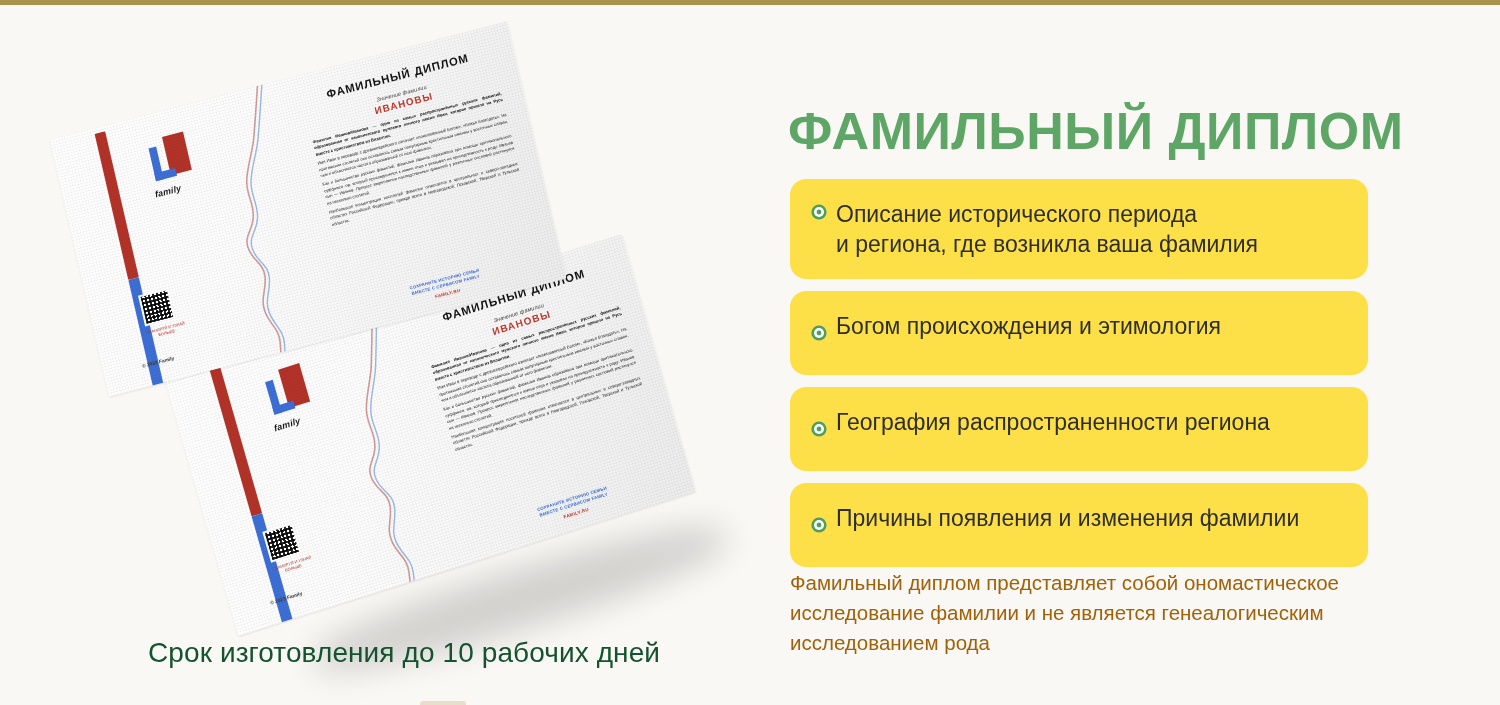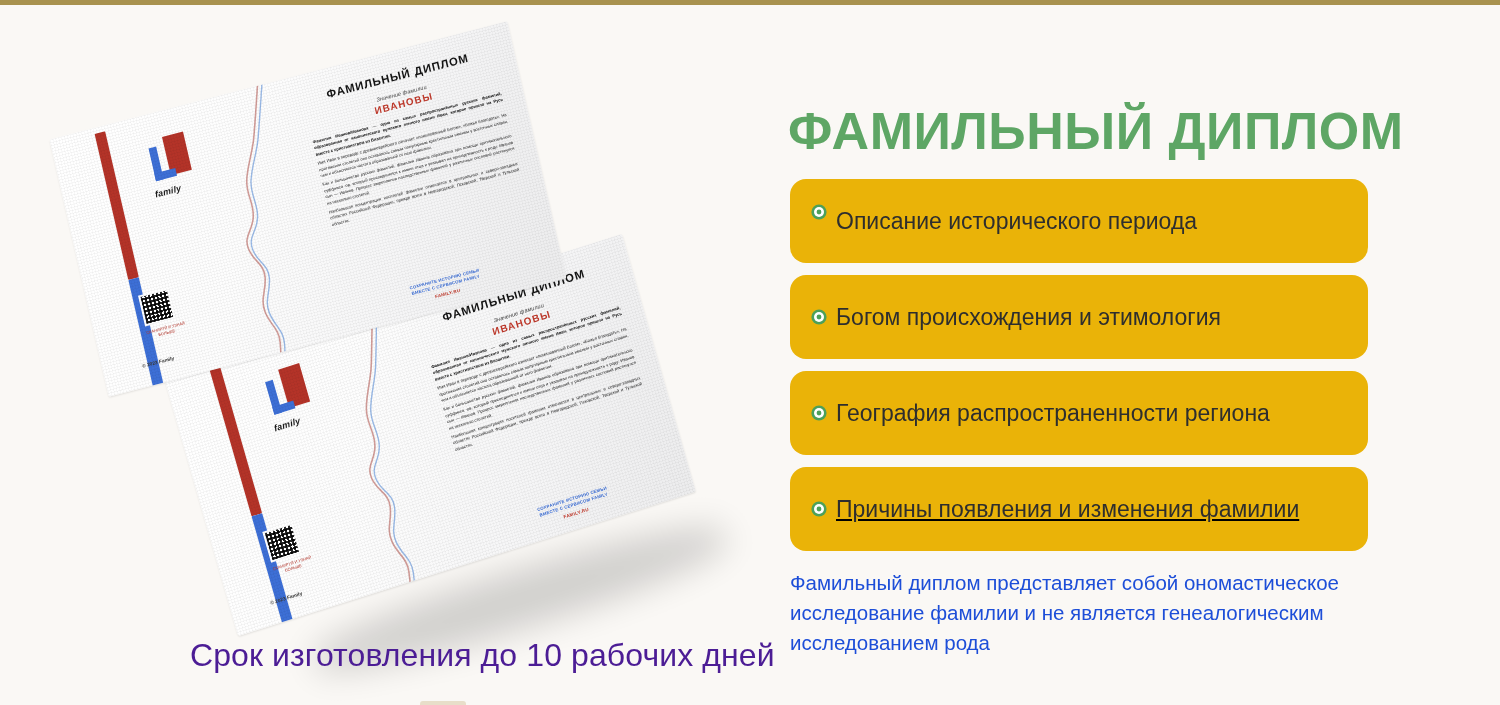--- a/index.html
+++ b/index.html
@@ -244,25 +244,24 @@
     font-weight: 700;
     color: #c0392b;
     letter-spacing: .3px;
   }
 
   
   #lead-time {
     position: absolute;
     left: 148px;
     top: 632px;
-    font-size: 32px;
-    color: #4c1d95;
+    font-size: 28px;
+    color: #14532d;
     letter-spacing: .1px;
     white-space: nowrap;
-    margin-left: 42px;
   }
 
   
   #content-pane {
     position: absolute;
     left: 760px; top: 0;
     width: 740px;
     height: 700px;
   }
 
@@ -279,29 +278,28 @@
 
   #feature-list {
     position: absolute;
     left: 30px;
     top: 174px;
     width: 578px;
   }
 
   .feature-card {
     position: relative;
-    background: #eab308;
+    background: #fde047;
     border-radius: 16px;
     margin-bottom: 12px;
     padding: 20px 26px 20px 46px;
     min-height: 84px;
     display: flex;
-    align-items: center;
-  }
-  .feature-card:last-child { margin-bottom: 0; text-decoration: underline; }
+  }
+  .feature-card:last-child { margin-bottom: 0; }
 
   .bullet {
     position: absolute;
     left: 24px;
     top: 50%;
     margin-top: -5px;
     width: 10px; height: 10px;
     border-radius: 50%;
     background: #4da05a;
     box-shadow: inset 0 0 0 2.6px #ffffff, 0 0 0 2.6px #4da05a;
@@ -317,21 +315,21 @@
     color: #2e2e2e;
   }
 
   #disclaimer {
     position: absolute;
     left: 30px;
     top: 563px;
     width: 600px;
     font-size: 20.5px;
     line-height: 30px;
-    color: #1d4ed8;
+    color: #a16207;
   }
 
   
   #bottom-peek {
     position: absolute;
     left: 420px;
     bottom: -6px;
     width: 46px; height: 10px;
     background: #d9c9a4;
     opacity: .55;
@@ -448,20 +446,21 @@
   <div id="content-pane">
 
     <h1 id="headline">ФАМИЛЬНЫЙ ДИПЛОМ</h1>
 
     <div id="feature-list">
 
       <div class="feature-card two-line">
         <span class="bullet"></span>
         <span class="feature-text">
           <span>Описание исторического периода</span><br>
+          <span>и регионa, где возникла ваша фамилия</span>
         </span>
       </div>
 
       <div class="feature-card">
         <span class="bullet"></span>
         <span class="feature-text">Богом происхождения и этимология</span>
       </div>
 
       <div class="feature-card">
         <span class="bullet"></span>

